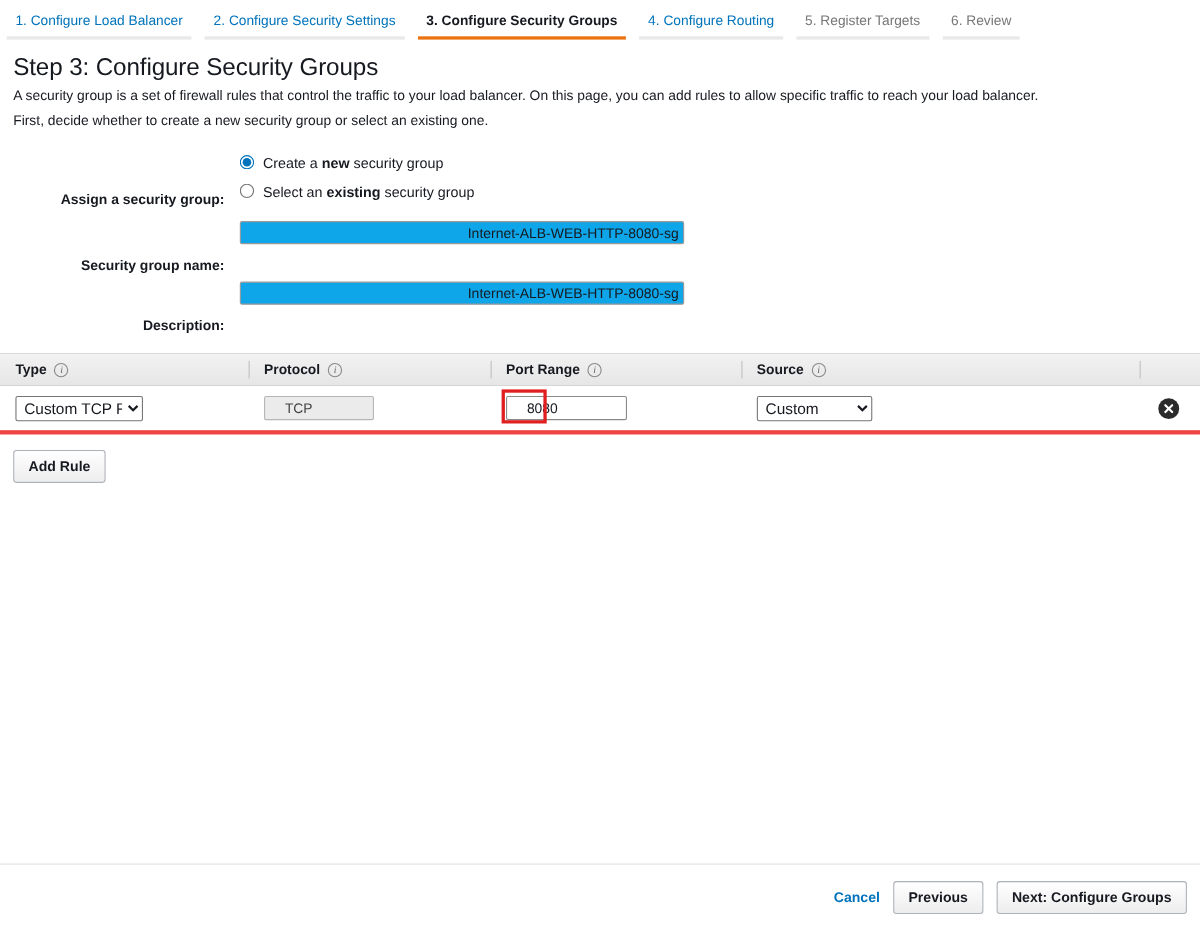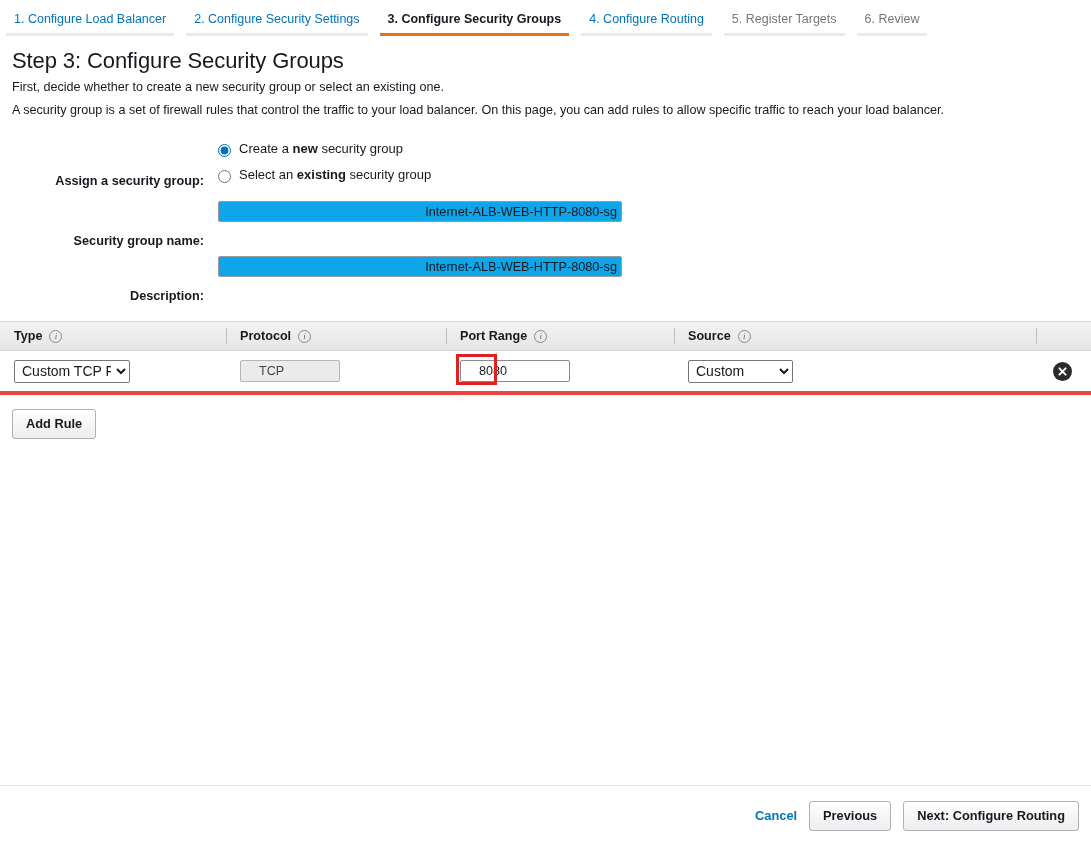--- a/index.html
+++ b/index.html
@@ -83,21 +83,21 @@
     font-size: 12.7px;
     font-weight: bold;
     color: #16191f;
     padding-top: 1px;
     margin-top: 32px;
   }
   .fctl { flex: 1; }
 
   .radio-line {
     display: flex;
-    align-items: flex-end;
+    align-items: flex-start;
     font-size: 13px;
     color: #16191f;
     margin-bottom: 10px;
     line-height: 16px;
   }
   .radio-line input[type=radio] {
     margin: 0 8px 0 0;
     width: 13px;
     height: 13px;
     accent-color: #0073bb;
@@ -303,22 +303,22 @@
     <span>5. Register Targets</span>
   </div>
   <div class="wiz-tab disabled">
     <span>6. Review</span>
   </div>
 </div>
 
 <div class="page-wrap">
 
   <h1 class="step-title">Step 3: Configure Security Groups</h1>
+  <p class="intro">A security group is a set of firewall rules that control the traffic to your load balancer. On this page, you can add rules to allow specific traffic to reach your load balancer.</p>
   <p class="intro">First, decide whether to create a new security group or select an existing one.</p>
-  <p class="intro">A security group is a set of firewall rules that control the traffic to your load balancer. On this page, you can add rules to allow specific traffic to reach your load balancer.</p>
 
   <div class="form-area">
 
     <div class="frow">
       <div class="flabel">Assign a security group:</div>
       <div class="fctl">
         <div class="radio-line">
           <input type="radio" name="sgmode" id="sg-new" checked="" style="">
           <label for="sg-new"><span>Create a </span><b>new</b><span> security group</span></label>
         </div>
@@ -401,14 +401,14 @@
 
 <div class="page-wrap">
   <div class="add-rule-wrap">
     <button class="btn">Add Rule</button>
   </div>
 </div>
 
 <div class="footer">
   <a class="cancel-link">Cancel</a>
   <button class="btn">Previous</button>
-  <button class="btn">Next: Configure Routing</button>
+  <button class="btn">Next: Configure Groups</button>
 </div>
 
 </body></html>

